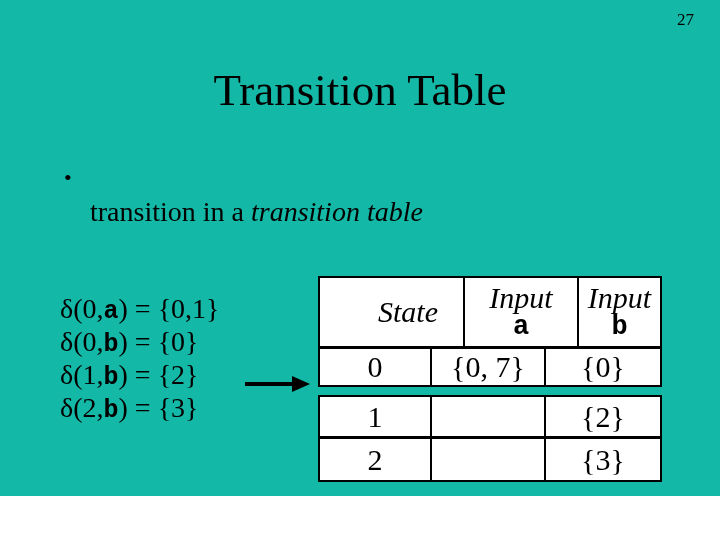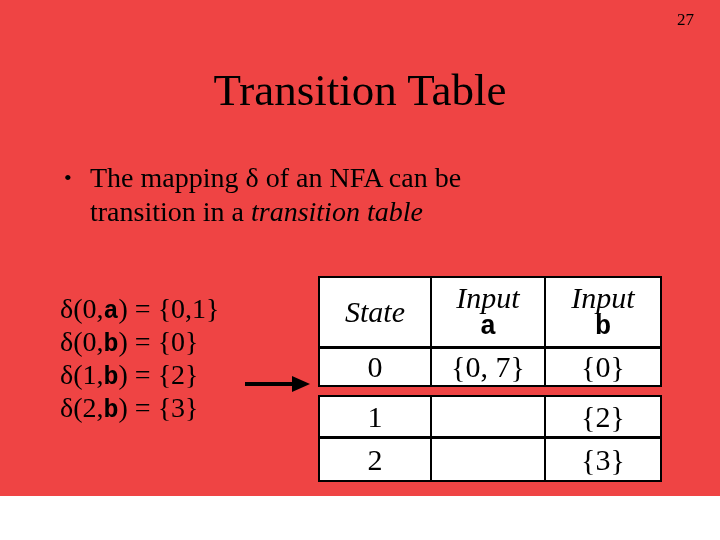--- a/index.html
+++ b/index.html
@@ -4,21 +4,21 @@
 <style>
   html, body {
     margin: 0;
     padding: 0;
     background: #ffffff;
   }
   .slide {
     position: relative;
     width: 720px;
     height: 496px;
-    background: #ef4444;
+    background: #14b8a6;
     overflow: hidden;
     font-family: "Liberation Serif", serif;
     color: #000000;
     text-decoration: underline;
   }
   .page-number {
     position: absolute;
     top: 10px;
     right: 26px;
     font-size: 17px;
@@ -91,21 +91,21 @@
   }
   .trow .cell {
     display: flex;
     align-items: center;
     justify-content: center;
     overflow: hidden;
   }
   .trow .cell.sep {
     border-right: 2px solid #000000;
   }
-  .trow.header { height: 72px; }
+  .trow.header { height: 72px; padding-left: 33px; }
   .trow.r0 { height: 40px; margin-top: -1px; }
   .trow.r1 { height: 43px; margin-top: 8px; }
   .trow.r2 { height: 45px; margin-top: -1px; }
   .hdr-italic {
     font-style: italic;
     font-size: 30px;
     line-height: 30px;
   }
   .hstack {
     text-align: center;
@@ -127,21 +127,21 @@
 
 <div class="slide">
 
   <div class="page-number">27</div>
 
   <h1 class="slide-title">Transition Table</h1>
 
   <div class="bullet-block">
     <span class="bullet-marker">•</span>
     <div class="bullet-text">
-      <span>The mapping δ of an NFA can be</span><br>
+      <br>
       <span>transition in a </span><span class="ital">transition table</span>
     </div>
   </div>
 
   <div class="equations">
     <div class="eq"><span>δ(0,</span><span class="eq-mono">a</span><span>) = {0,1}</span></div>
     <div class="eq"><span>δ(0,</span><span class="eq-mono">b</span><span>) = {0}</span></div>
     <div class="eq"><span>δ(1,</span><span class="eq-mono">b</span><span>) = {2}</span></div>
     <div class="eq"><span>δ(2,</span><span class="eq-mono">b</span><span>) = {3}</span></div>
   </div>

